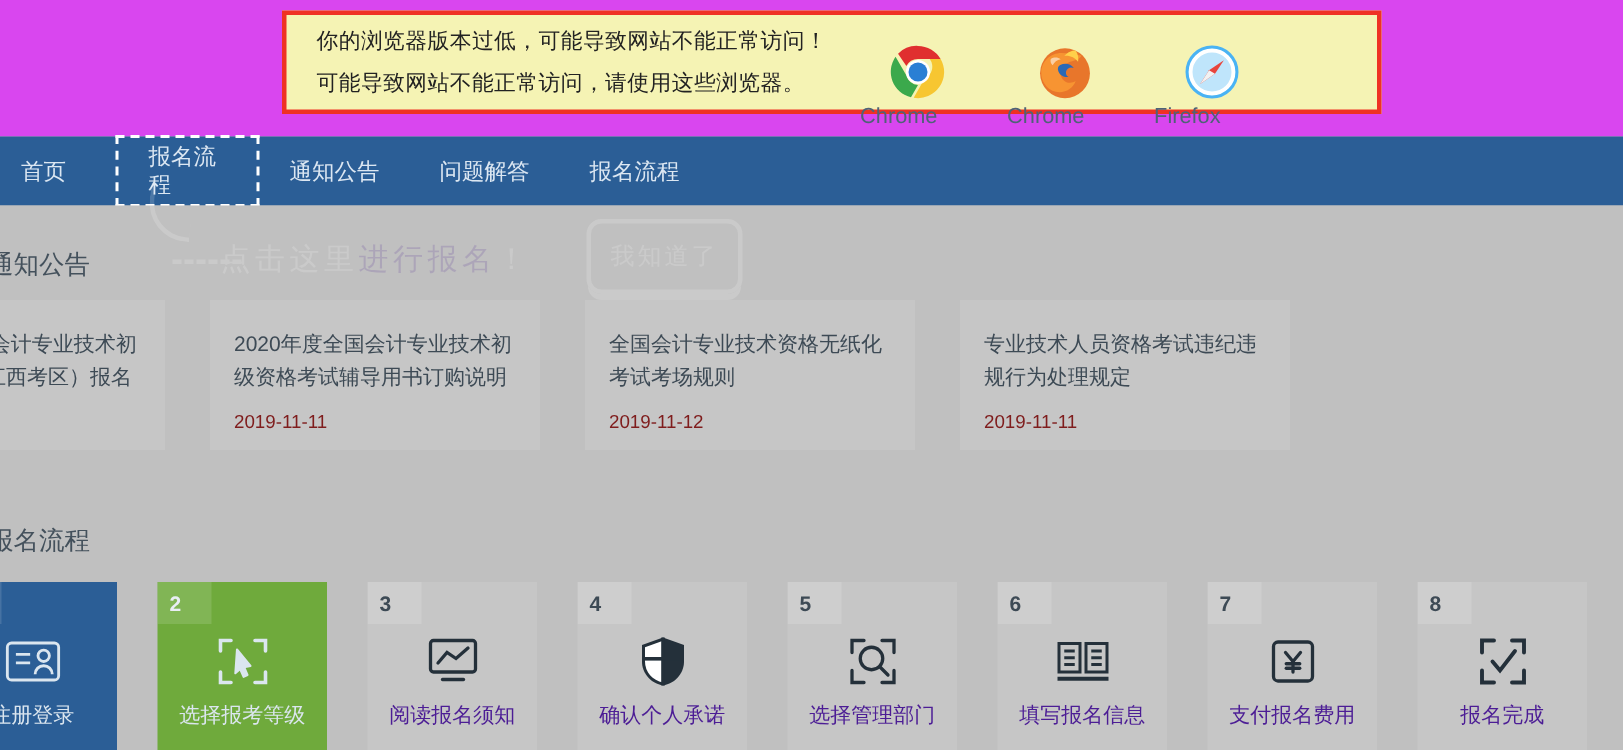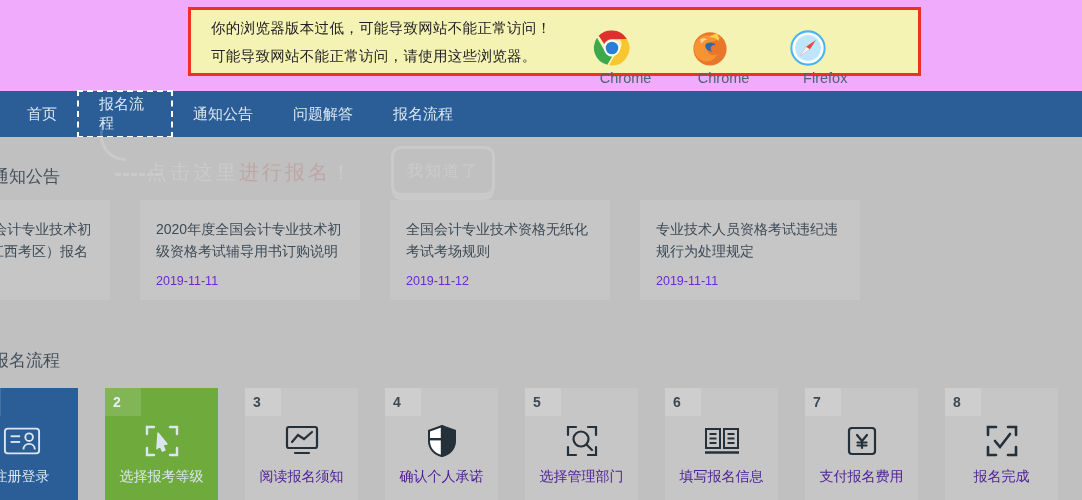--- a/index.html
+++ b/index.html
@@ -8,21 +8,21 @@
     overflow: hidden;
     background: #c0c0c0;
     font-family: "Liberation Sans", "DejaVu Sans", sans-serif;
   }
   #root { position: relative; width: 1082px; height: 500px; }
 
   
   .banner {
     position: absolute; left: 0; top: 0;
     width: 1082px; height: 91px;
-    background: #f0abfc;
+    background: #d946ef;
     box-sizing: border-box;
   }
   .banner-box {
     position: absolute; left: 188px; top: 7px;
     width: 733px; height: 69px;
     border: 3px solid #ef3124;
     background: #f5f3b4;
     box-sizing: border-box;
     display: flex; align-items: center;
   }
@@ -31,41 +31,41 @@
     color: #222;
     font-size: 14.5px;
     line-height: 28px;
     white-space: nowrap;
   }
   .banner-text div { letter-spacing: .3px; }
   .browsers {
     display: flex; align-items: flex-start;
     margin-left: 22px; gap: 20px;
   }
-  .browser { width: 78px; text-align: right; margin-top: 31px; }
+  .browser { width: 78px; text-align: left; margin-top: 31px; }
   .browser .glyph { height: 40px; display:flex; align-items:center; justify-content:center; }
   .browser .bname {
     color: #4f6277; font-size: 14.5px; margin-top: 2px;
     white-space: nowrap;
   }
 
   
   .navbar {
     position: absolute; left: 0; top: 91px;
     width: 1082px; height: 46px;
     background: #2b5e96;
   }
   .nav-items { display: flex; height: 46px; align-items: center; }
   .nav-item {
     color: #dce7f2; font-size: 15px;
     padding: 0 20px; height: 46px;
     display: flex; align-items: center; justify-content: center;
     box-sizing: border-box;
   }
-  .nav-item.first { padding-left: 1px; width: 77px; justify-content: flex-end; }
+  .nav-item.first { padding-left: 1px; width: 77px; justify-content: center; }
   .nav-item.active {
     border: 2px dashed #ffffff;
     width: 96px; height: 48px;
     margin-top: 0;
   }
 
   
   .page { position: absolute; left:0; top:137px; width:1082px; height:363px; background:#c0c0c0; }
 
   .section-title {
@@ -80,21 +80,21 @@
     position: absolute; left: 95px; top: 0px;
     width: 420px; height: 70px;
     opacity: .16;
     pointer-events: none;
   }
   .tutorial .ttext {
     position: absolute; left: 52px; top: 22px;
     font-size: 20px; letter-spacing: 3px;
     color: #ffffff; white-space: nowrap;
   }
-  .tutorial .ttext em { font-style: normal; color: #b91c1c; }
+  .tutorial .ttext em { font-style: normal; color: #4c1d95; }
   .tutorial .tdash {
     position: absolute; left: 20px; top: 36px; width: 46px;
     border-top: 3px dashed #ffffff;
   }
   .tutorial .tarrow {
     position: absolute; left: 4px; top: -14px;
     width: 26px; height: 34px;
     border-left: 3px solid #ffffff;
     border-bottom: 3px solid #ffffff;
     border-radius: 0 0 0 26px;
@@ -116,21 +116,21 @@
     background: #c6c6c6;
     margin-right: 30px;
     box-sizing: border-box;
     padding: 18px 16px 0 16px;
     position: relative;
   }
   .notice-title {
     color: #3d4a55; font-size: 14px; line-height: 22px;
     height: 44px; overflow: hidden;
   }
-  .notice-date { color: #6d28d9; font-size: 12.5px; margin-top: 12px; }
+  .notice-date { color: #7f1d1d; font-size: 12.5px; margin-top: 12px; }
 
   
   .flow-row { position: absolute; left: -35px; top: 251px; display: flex; }
   .flow-card {
     width: 113px; height: 112px;
     margin-right: 27px;
     background: #c6c6c6;
     position: relative;
     box-sizing: border-box;
     overflow: hidden;

